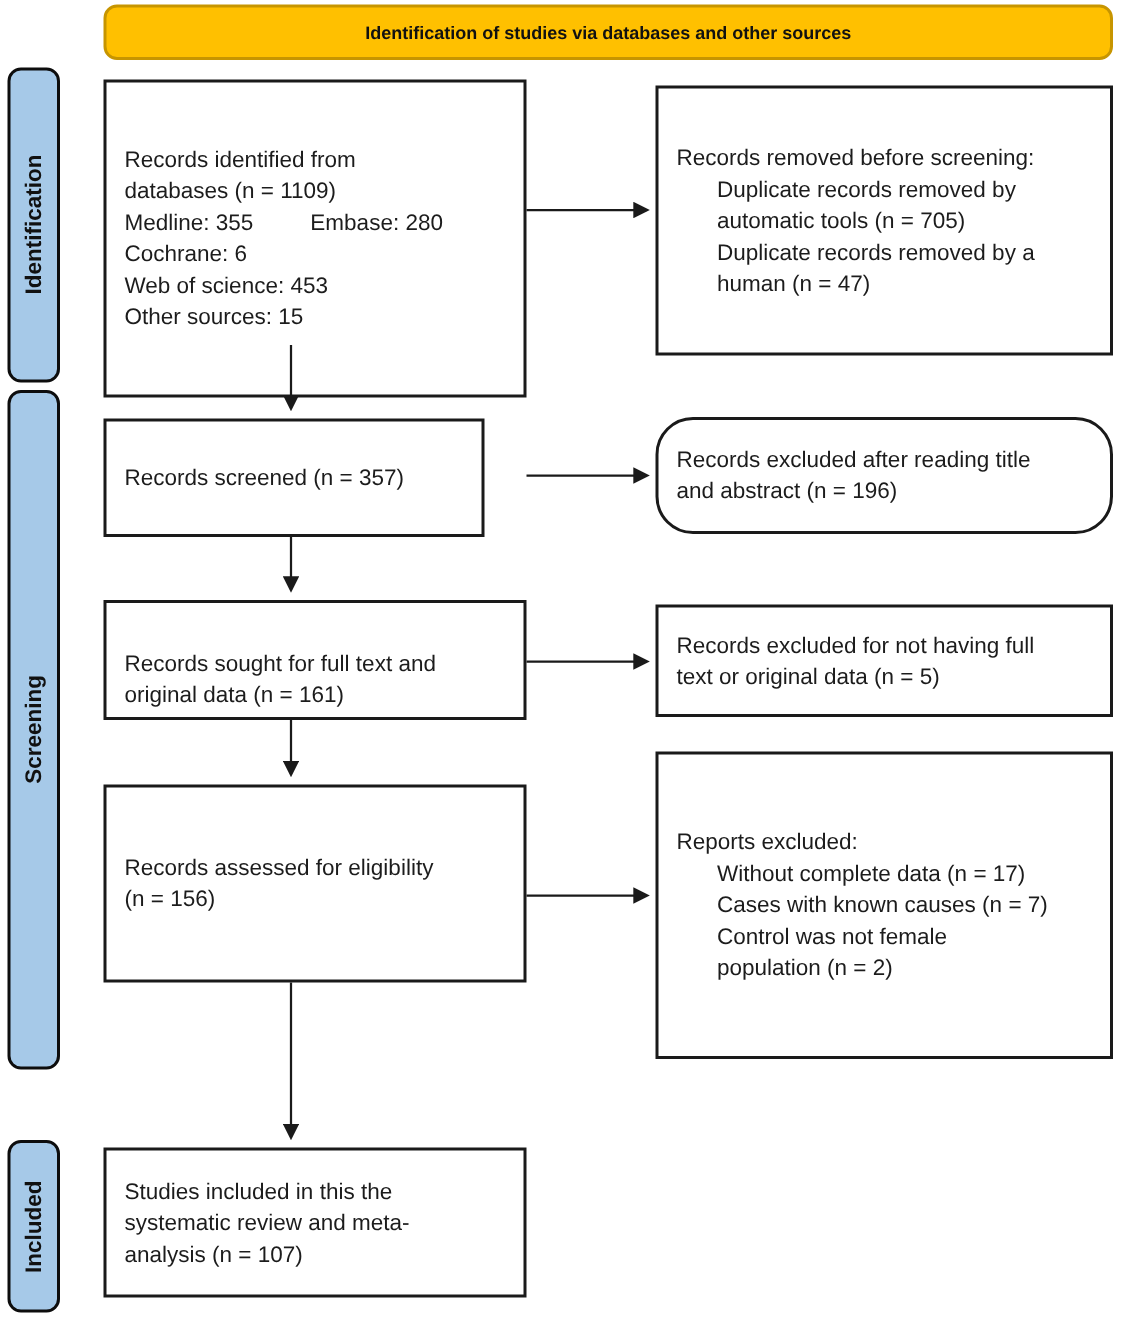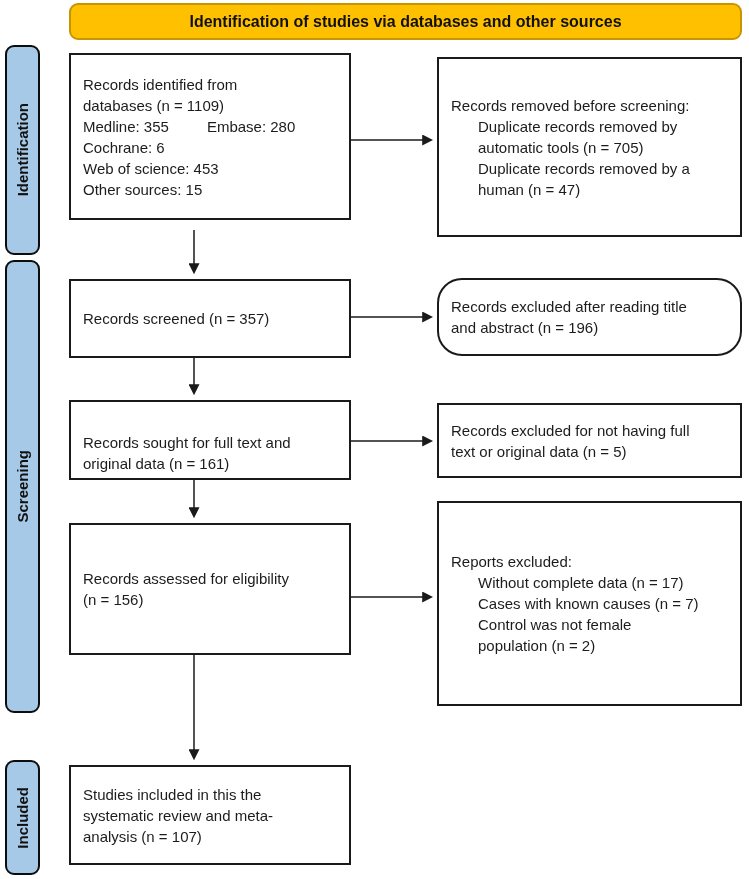--- a/index.html
+++ b/index.html
@@ -13,21 +13,21 @@
   body{font-family:"Liberation Sans","DejaVu Sans",sans-serif;color:var(--text-color);}
   .canvas{position:relative;width:749px;height:879px;background:#ffffff;overflow:hidden;}
 
   .banner{
     position:absolute;left:69px;top:3px;width:673px;height:37px;
     background:var(--header-fill);
     border:2px solid var(--header-border);
     border-radius:9px;
     box-sizing:border-box;
     display:flex;align-items:center;justify-content:center;
-    font-weight:bold;font-size:16px;color:#111;
+    font-weight:bold;font-size:12px;color:#111;
   }
 
   .stage{
     position:absolute;left:5px;width:35px;
     background:var(--stage-fill);
     border:2px solid #0d0d0d;
     border-radius:9px;
     box-sizing:border-box;
     display:flex;align-items:center;justify-content:center;
   }
@@ -47,23 +47,23 @@
     border:2px solid var(--line-color);
     box-sizing:border-box;
     display:flex;align-items:center;
     font-size:15px;line-height:21px;
   }
   .fbox .inner{padding:4px 8px 4px 12px;width:100%;}
   .pre{white-space:pre-line;}
   .indent{margin-left:27px;white-space:pre-line;}
   .dbrow{display:flex;gap:38px;}
 
-  .box-identified{left:69px;top:53px;width:282px;height:167px;}
+  .box-identified{left:69px;top:53px;width:282px;height:212px;}
   .box-removed{left:437px;top:57px;width:305px;height:180px;}
-  .box-screened{left:69px;top:279px;width:282px;height:79px;}
+  .box-screened{left:69px;top:279px;width:254px;height:79px;}
   .box-excl-title{left:437px;top:278px;width:305px;height:78px;border-radius:25px;}
   .box-sought{left:69px;top:400px;width:282px;height:80px;align-items:flex-end;}
   .box-excl-fulltext{left:437px;top:403px;width:305px;height:75px;}
   .box-assessed{left:69px;top:523px;width:282px;height:132px;}
   .box-reports-excl{left:437px;top:501px;width:305px;height:205px;}
   .box-included{left:69px;top:765px;width:282px;height:100px;}
 
   .arrows{position:absolute;left:0;top:0;width:749px;height:879px;pointer-events:none;}
   .arrows line{stroke:var(--line-color);stroke-width:1.5;}
   .it{}

